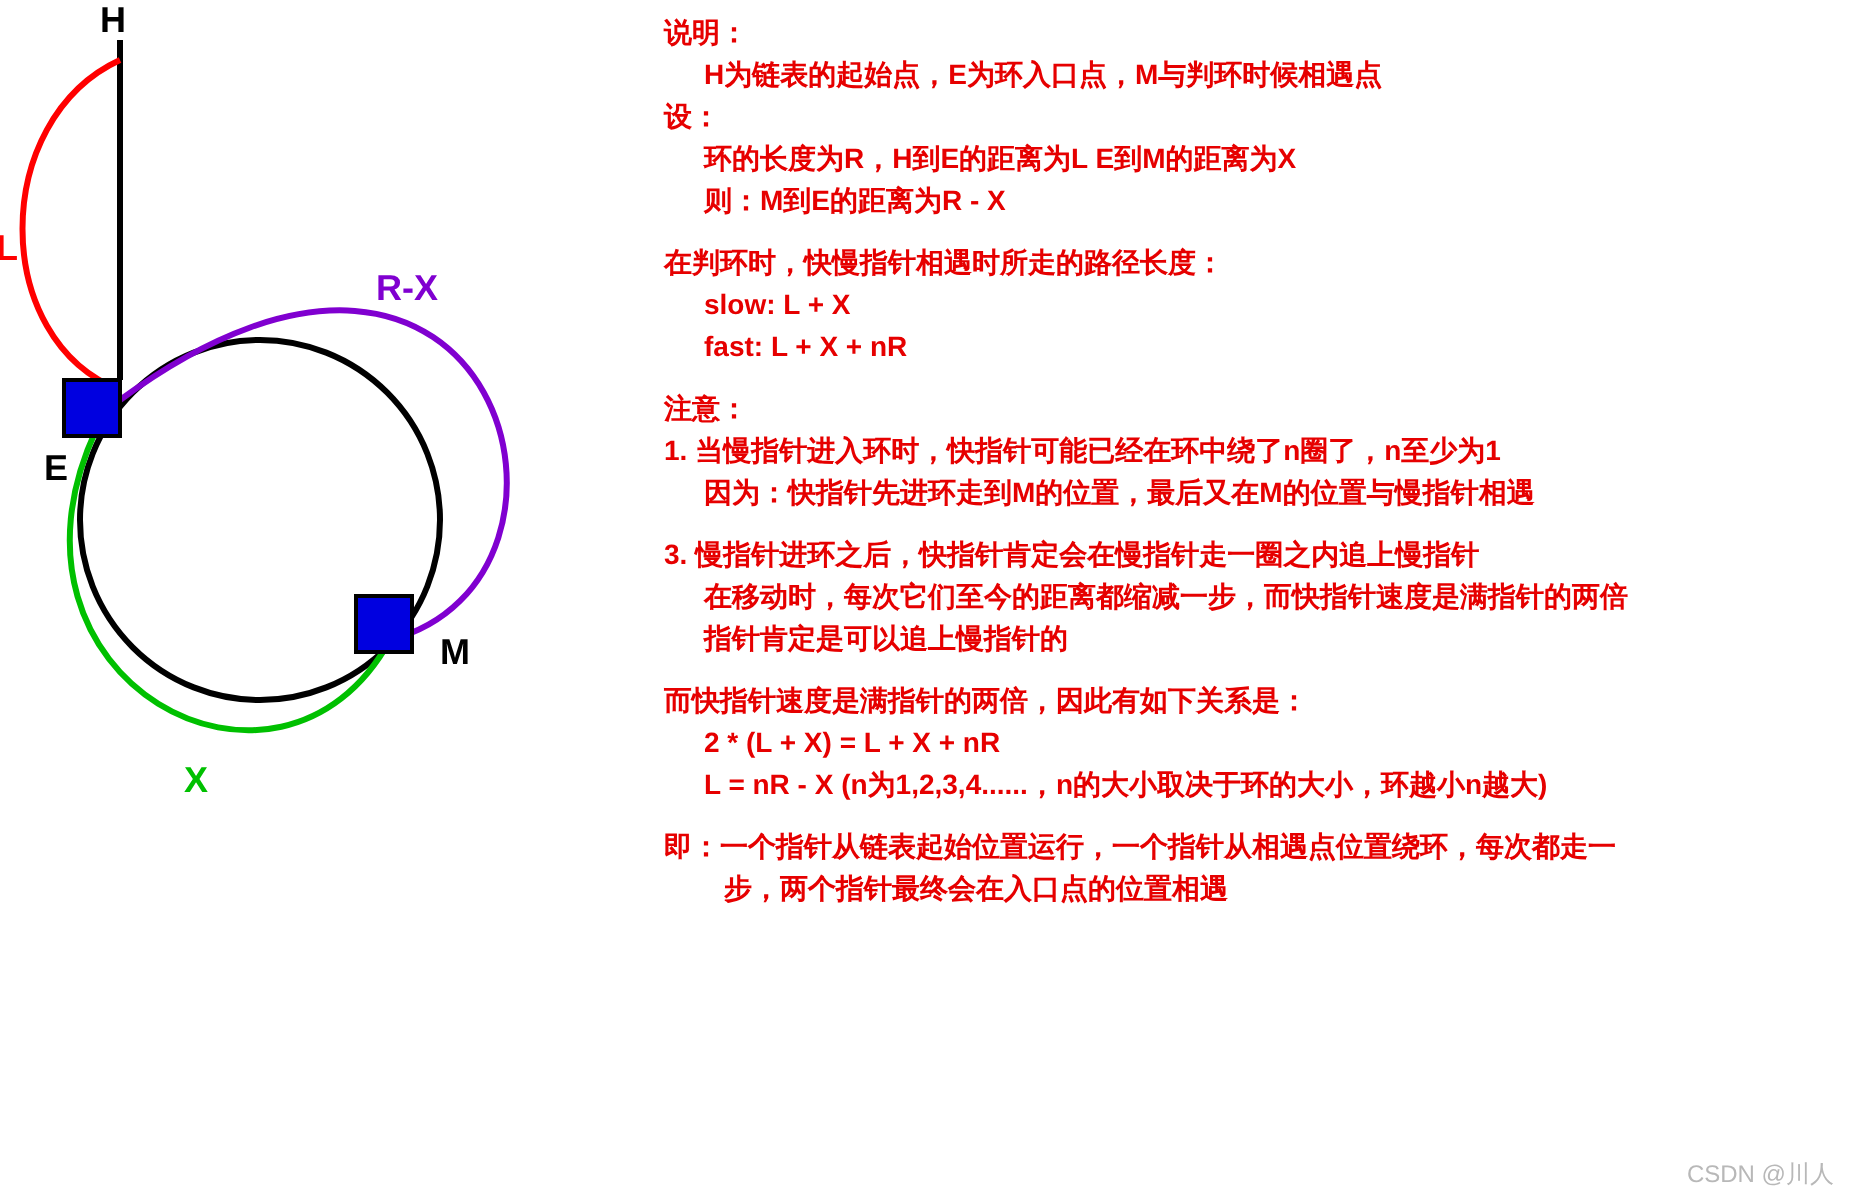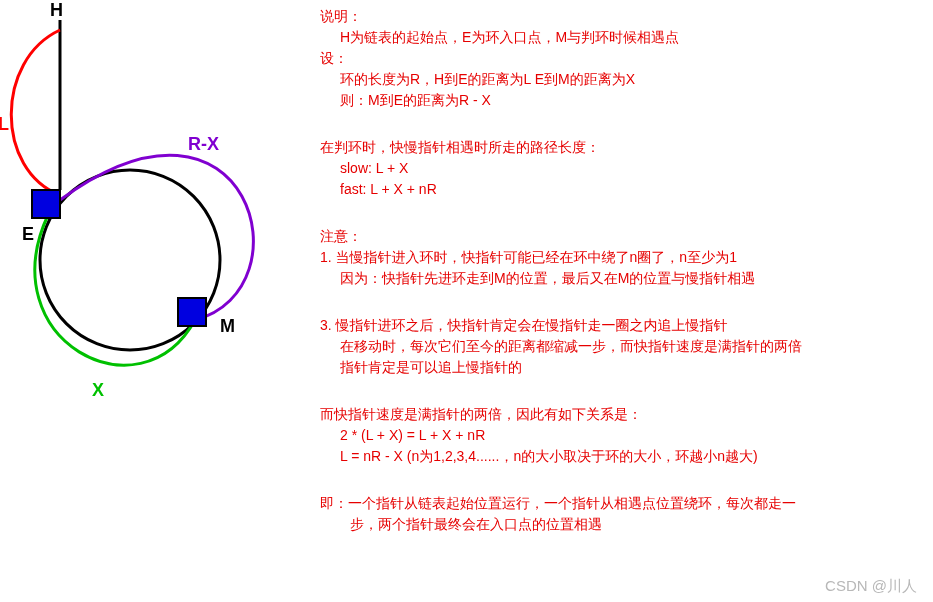--- a/index.html
+++ b/index.html
@@ -1,22 +1,22 @@
 <!DOCTYPE html>
 <html><head>
 <meta charset="utf-8">
 <style>
   html,body{margin:0;padding:0;width:933px;height:602px;font-family:"Microsoft YaHei","SimHei",sans-serif;background:#fff;overflow:hidden}
   .page{position:relative;width:933px;height:602px}
   .diagram{position:absolute;left:0;top:0;width:300px;height:420px}
-  .explain{position:absolute;left:320px;top:6px;width:600px;color:#e60000;font-size:14px;line-height:1.5;font-weight:normal}
+  .explain{position:absolute;left:332px;top:6px;width:600px;color:#e60000;font-size:14px;line-height:1.5;font-weight:bold}
   .explain .ind{padding-left:20px;display:block}
   .explain .ind2{padding-left:30px;display:block}
-  .sec{margin-top:26px}
-  .watermark{position:absolute;right:16px;bottom:6px;color:#b8b8b8;font-size:15px;font-family:sans-serif}
+  .sec{margin-top:10px}
+  .watermark{position:absolute;right:16px;bottom:6px;color:#b8b8b8;font-size:12px;font-family:sans-serif}
   svg text.lbl{font-weight:bold;font-family:"Microsoft YaHei",sans-serif}
 </style>
 </head>
 <body>
 
 <div class="page">
 
   <div class="diagram">
     <svg width="300" height="420" viewBox="0 0 300 420">
 

